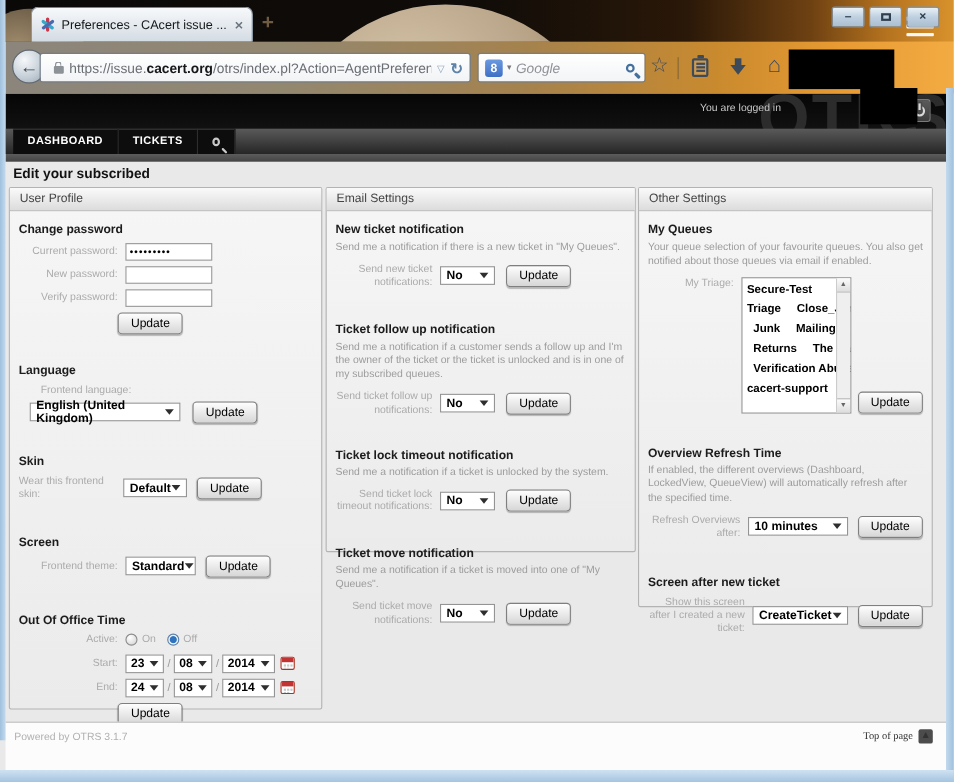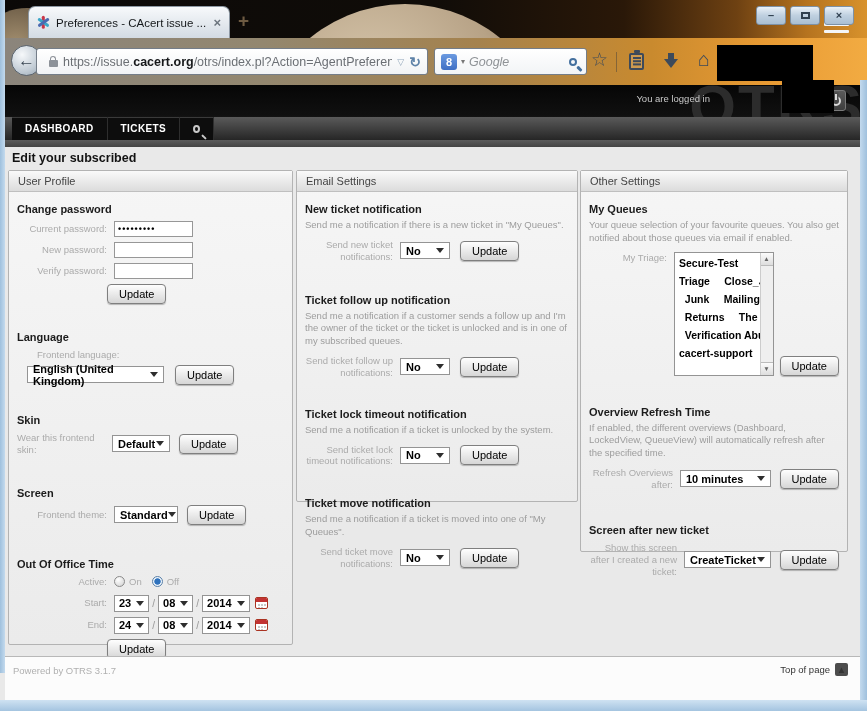--- a/index.html
+++ b/index.html
@@ -152,21 +152,21 @@
   .sbar { position:absolute; right:0; top:0; bottom:0; width:13px; background:#efefef; border-left:1px solid #ccc; }
   .sbtn { position:absolute; left:0; right:0; height:13px; background:linear-gradient(#fbfbfb,#ddd);
     display:flex; align-items:center; justify-content:center; font-size:6.5px; color:#666; }
   .sbtn.up { top:0; border-bottom:1px solid #bbb; }
   .sbtn.dn { bottom:0; border-top:1px solid #bbb; }
 
   
   .footer { left:5px; top:656px; width:855px; height:44px; background:#fcfcfc; border-top:1px solid #b8b8b8; z-index:4; }
   .powered { position:absolute; left:8px; top:8px; font-size:9.5px; color:#b0b0b0; }
   .toplink { position:absolute; right:12px; top:6px; display:flex; align-items:center; gap:5px; }
-  .toplink span { font-size:9.5px; color:#333; }
+  .toplink span { font-size:9.5px; color:#333;font-family:Liberation Serif, serif; }
   .topicon { width:13px; height:13px; background:#4c4c4c; border-radius:2px; display:flex; align-items:center; justify-content:center;
     color:#fff; font-size:7px; line-height:1; }
 </style>
 </head>
 <body>
 
 <div class="abs titlebar">
   <div class="planet-left"></div>
   <div class="planet-big" style="background:radial-gradient(circle at 38% 28%, #d9c9ae 0%, #b7a286 45%, #7d6a53 78%, #574a3a 100%);"></div>
 </div>

